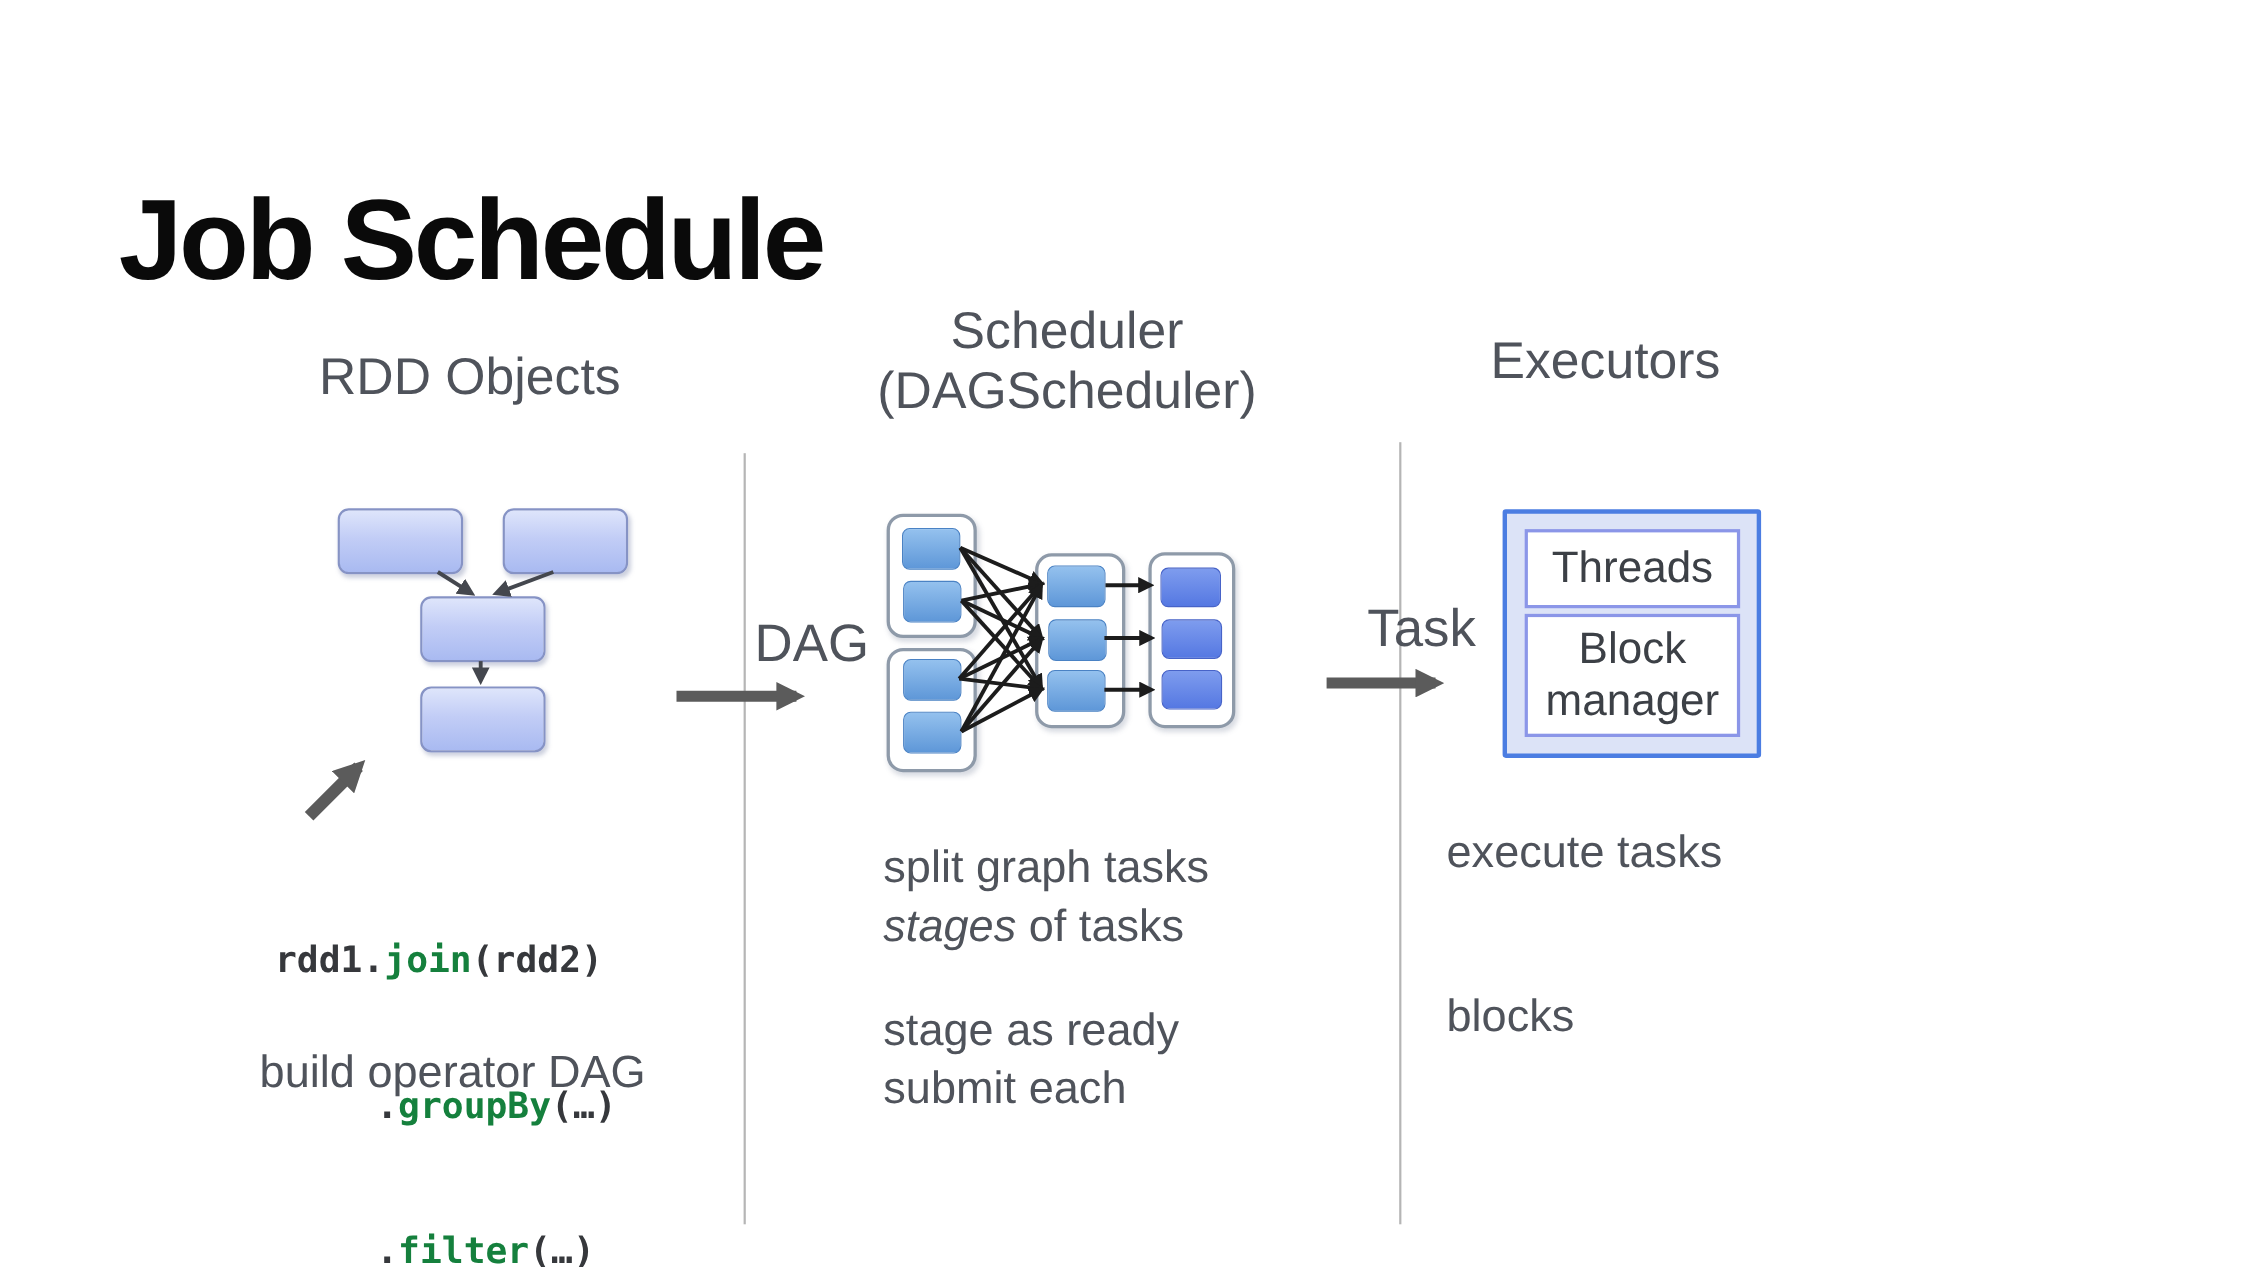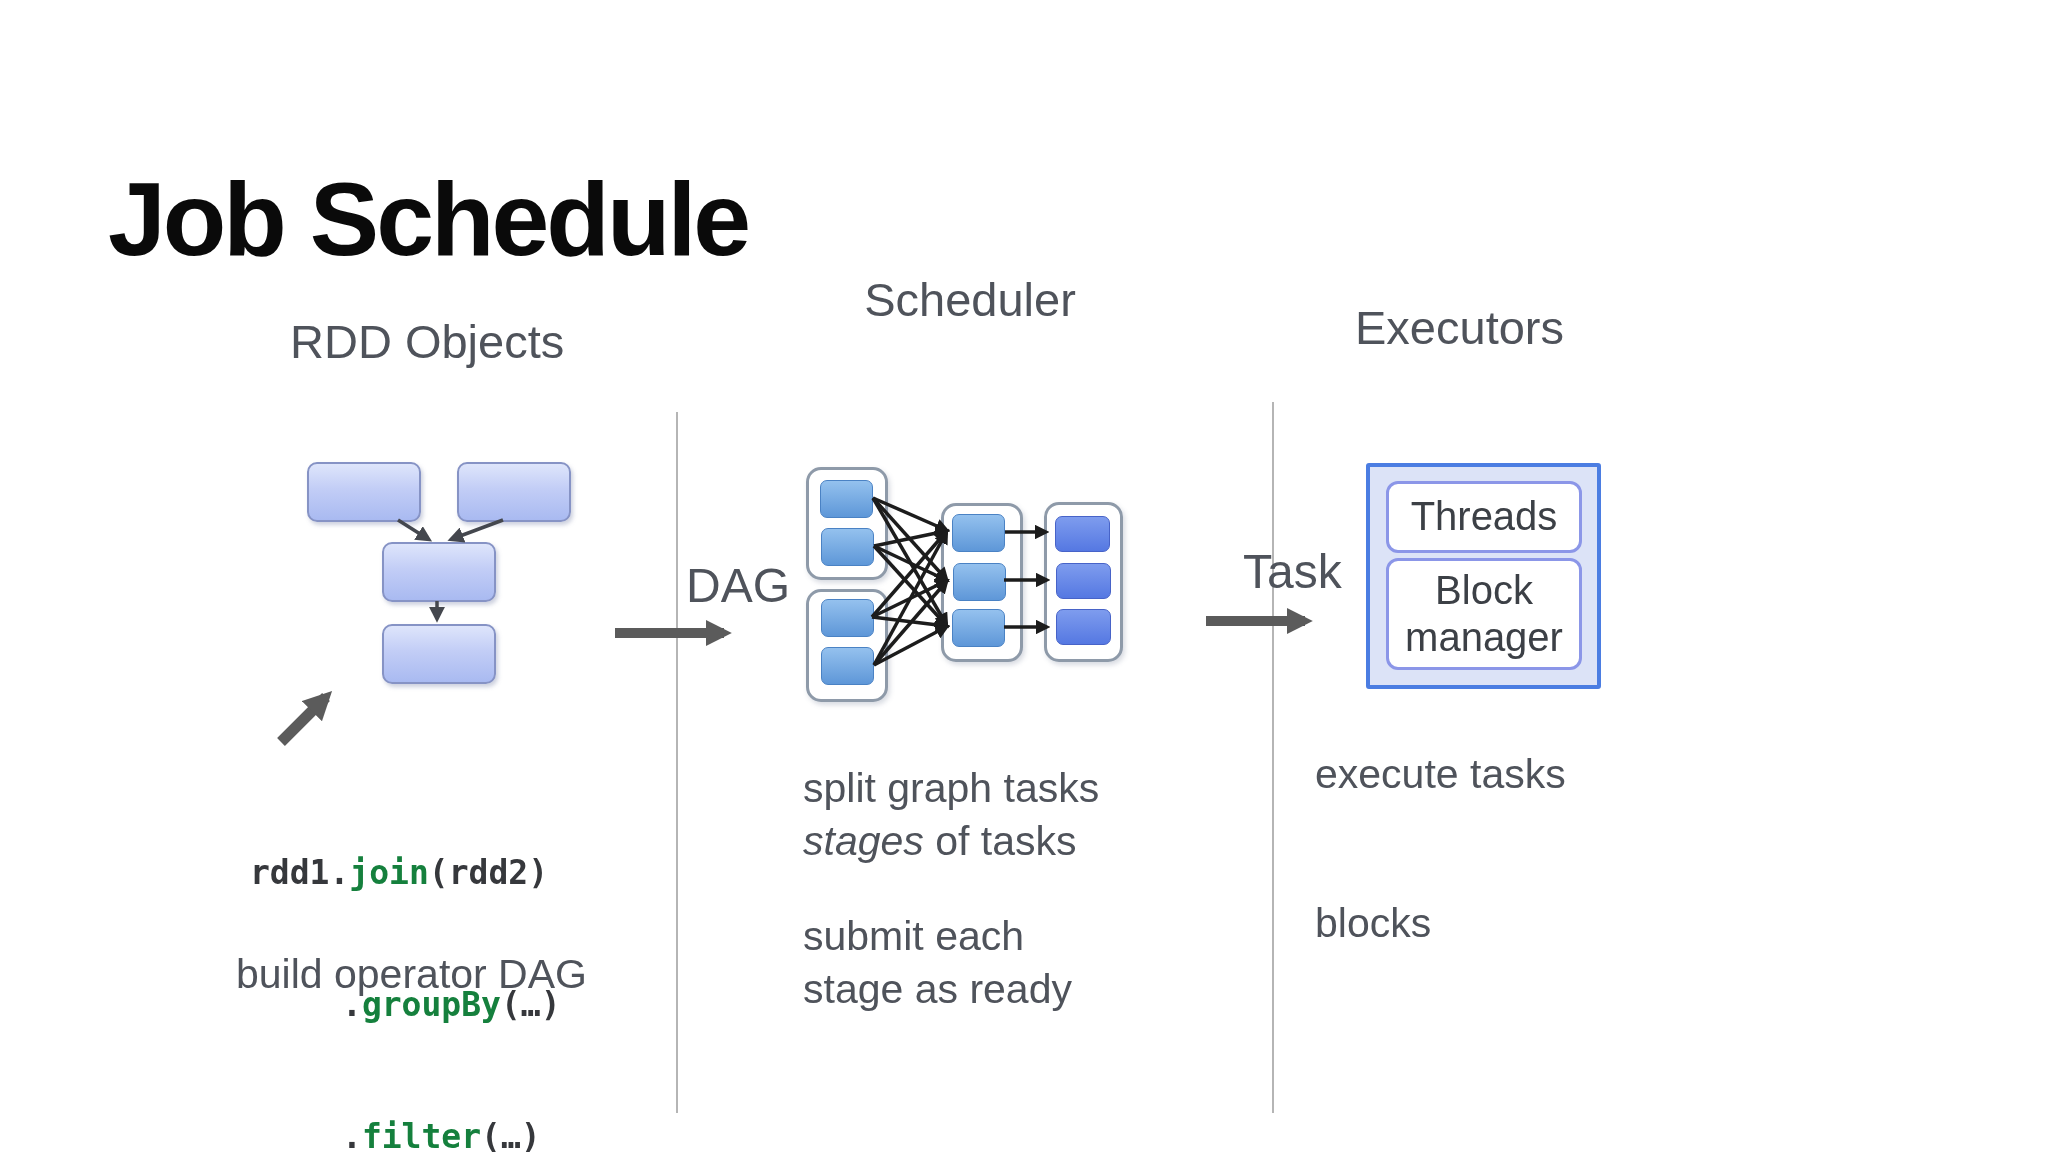--- a/index.html
+++ b/index.html
@@ -47,41 +47,42 @@
         background:linear-gradient(180deg,#94c1ee 0%,#5e97d8 100%);border:1px solid #4a82c4;}
   .sbox.alt{width:53px;height:34px;background:linear-gradient(180deg,#7e9cee 0%,#5578e2 100%);
             border:1px solid #4763c8;}
   #sbL1{left:820px;top:480px;} #sbL2{left:821px;top:528px;}
   #sbL3{left:821px;top:599px;} #sbL4{left:821px;top:647px;}
   #sbM1{left:952px;top:514px;} #sbM2{left:953px;top:563px;} #sbM3{left:952px;top:609px;}
   #sbR1{left:1055px;top:516px;} #sbR2{left:1056px;top:563px;} #sbR3{left:1056px;top:609px;}
   
   #exec-box{position:absolute;left:1366px;top:463px;width:227px;height:218px;
             background:#dce3f7;border:4px solid #4b7de2;border-radius:3px;}
-  .exec-inner{position:absolute;background:#ffffff;border:3px solid #8b96e8;border-radius:12px;
+  .exec-inner{position:absolute;background:#ffffff;border:3px solid #8b96e8;border-radius:0;
               display:flex;align-items:center;justify-content:center;text-align:center;
               font-size:40px;color:#3c4046;line-height:1.18;}
   #threads-box{left:1386px;top:481px;width:190px;height:66px;}
   #block-box{left:1386px;top:558px;width:190px;height:106px;}
   
   #overlay{position:absolute;left:0;top:0;width:2048px;height:1152px;pointer-events:none;}
 </style>
 </head>
 <body>
 
 <div id="canvas">
 
   <h1 id="title">Job Schedule</h1>
 
   <div class="divider" id="divider-left"></div>
   <div class="divider" id="divider-right"></div>
 
   <div class="heading" id="h-rdd">RDD Objects</div>
   <div class="heading" id="h-sched">
     <div>Scheduler</div>
+    <div>(DAGScheduler)</div>
   </div>
   <div class="heading" id="h-exec">Executors</div>
 
   <div class="rdd-box" id="rb1"></div>
   <div class="rdd-box" id="rb2"></div>
   <div class="rdd-box" id="rb3"></div>
   <div class="rdd-box" id="rb4"></div>
 
   <div class="stage-cont" id="sc1"></div>
   <div class="stage-cont" id="sc2"></div>
@@ -119,22 +120,22 @@
     <div class="indent"><span>.</span><span class="code-blue">filter</span><span>(…)</span></div>
     
   </div>
 
   <div class="cap" id="cap-build">build operator DAG</div>
   <div class="cap" id="cap-split">
     <div>split graph tasks</div>
     <div><em>stages</em><span> of tasks</span></div>
   </div>
   <div class="cap" id="cap-submit">
+    <div>stage as ready</div>
     <div>submit each</div>
-    <div>stage as ready</div>
   </div>
   <div class="cap" id="cap-exec">execute tasks</div>
   <div class="cap" id="cap-store">
     <div>blocks</div>
   </div>
 
   <svg id="overlay" xmlns="http://www.w3.org/2000/svg">
     <defs>
       <marker id="mMid" viewBox="0 0 10 10" refX="7" refY="5" markerWidth="4.6" markerHeight="4.6" orient="auto-start-reverse">
         <path d="M0,0 L10,5 L0,10 z" fill="#44474e"></path>

